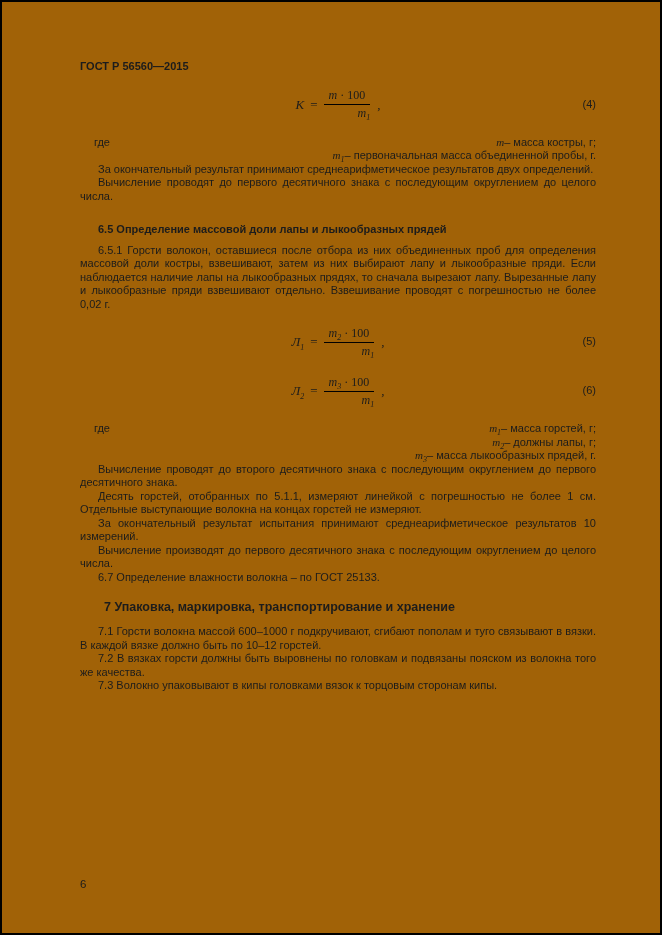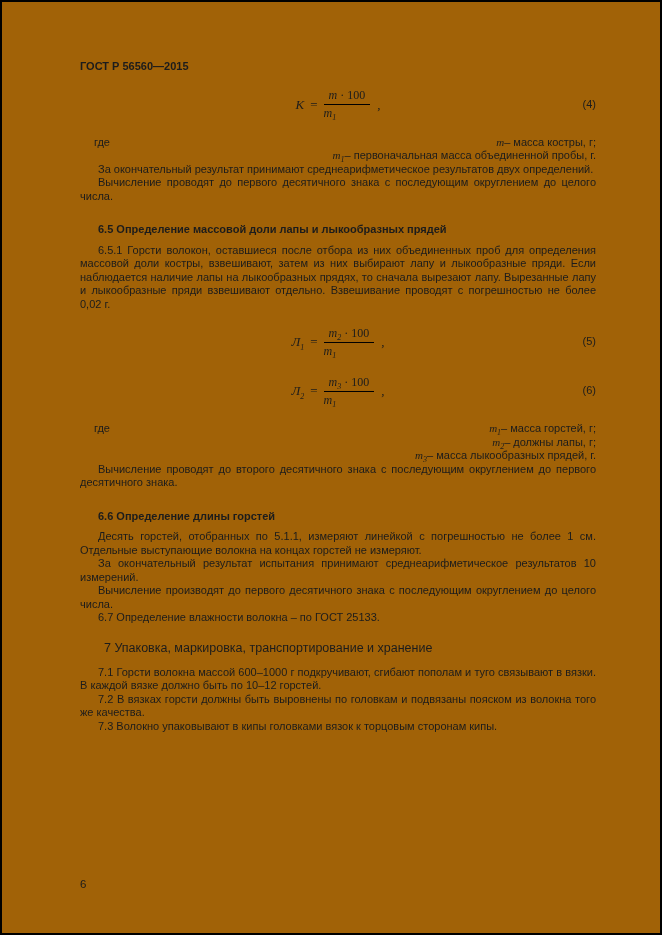--- a/index.html
+++ b/index.html
@@ -27,21 +27,21 @@
     text-align: justify;
     text-indent: 18px;
   }
   .subheading {
     font-weight: bold;
     font-size: 11px;
     margin: 20px 0 7px;
     text-indent: 18px;
   }
   .section-title {
-    font-weight: normal;
+    font-weight: bold;
     font-size: 12.5px;
     line-height: 15px;
     margin: 16px 0 10px;
     text-indent: 24px;
   }
   .bold { font-weight: normal; }
 
   
   .formula-row {
     position: relative;
@@ -60,21 +60,21 @@
     line-height: 14px;
   }
   .mvar {
     font-family: "Liberation Serif", serif;
     font-style: italic;
   }
   .mup { font-family: "Liberation Serif", serif; font-style: normal; }
   .frac {
     display: inline-flex;
     flex-direction: column;
-    text-align: left;
+    text-align: right;
     font-size: 12px;
     line-height: 13px;
   }
   .frac .num { border-bottom: 1px solid #000; padding: 0 5px 2px; }
   .frac .den { padding-top: 2px; }
   sub { font-size: 8px; line-height: 0; }
   .eq-num {
     position: absolute;
     right: 0;
     top: 50%;
@@ -166,21 +166,20 @@
     <div class="def-label">где</div>
     <div class="def-items">
       <div class="def-item"><span class="dvar"><span>m</span><sub>1</sub></span><span>–  масса горстей, г;</span></div>
       <div class="def-item"><span class="dvar"><span>m</span><sub>2</sub></span><span>–  должны лапы, г;</span></div>
       <div class="def-item"><span class="dvar"><span>m</span><sub>3</sub></span><span>–  масса лыкообразных прядей, г.</span></div>
     </div>
   </div>
 
   <p class="p">Вычисление проводят до второго десятичного знака с последующим округлением до первого десятичного знака.</p>
 
-  <div class="subheading">6.6 Определение длины горстей</div>
 
   <p class="p">Десять горстей, отобранных по 5.1.1, измеряют линейкой с погрешностью не более 1 см. Отдельные выступающие волокна на концах горстей не измеряют.</p>
   <p class="p">За окончательный результат испытания принимают среднеарифметическое результатов 10 измерений.</p>
   <p class="p">Вычисление производят до первого десятичного знака с последующим округлением до целого числа.</p>
 
   <p class="p"><span class="bold">6.7 Определение влажности волокна</span><span> – по ГОСТ 25133.</span></p>
 
   <div class="section-title">7 Упаковка, маркировка, транспортирование и хранение</div>
 
   <p class="p">7.1 Горсти волокна массой 600–1000 г подкручивают, сгибают пополам и туго связывают в вязки. В каждой вязке должно быть по 10–12 горстей.</p>

